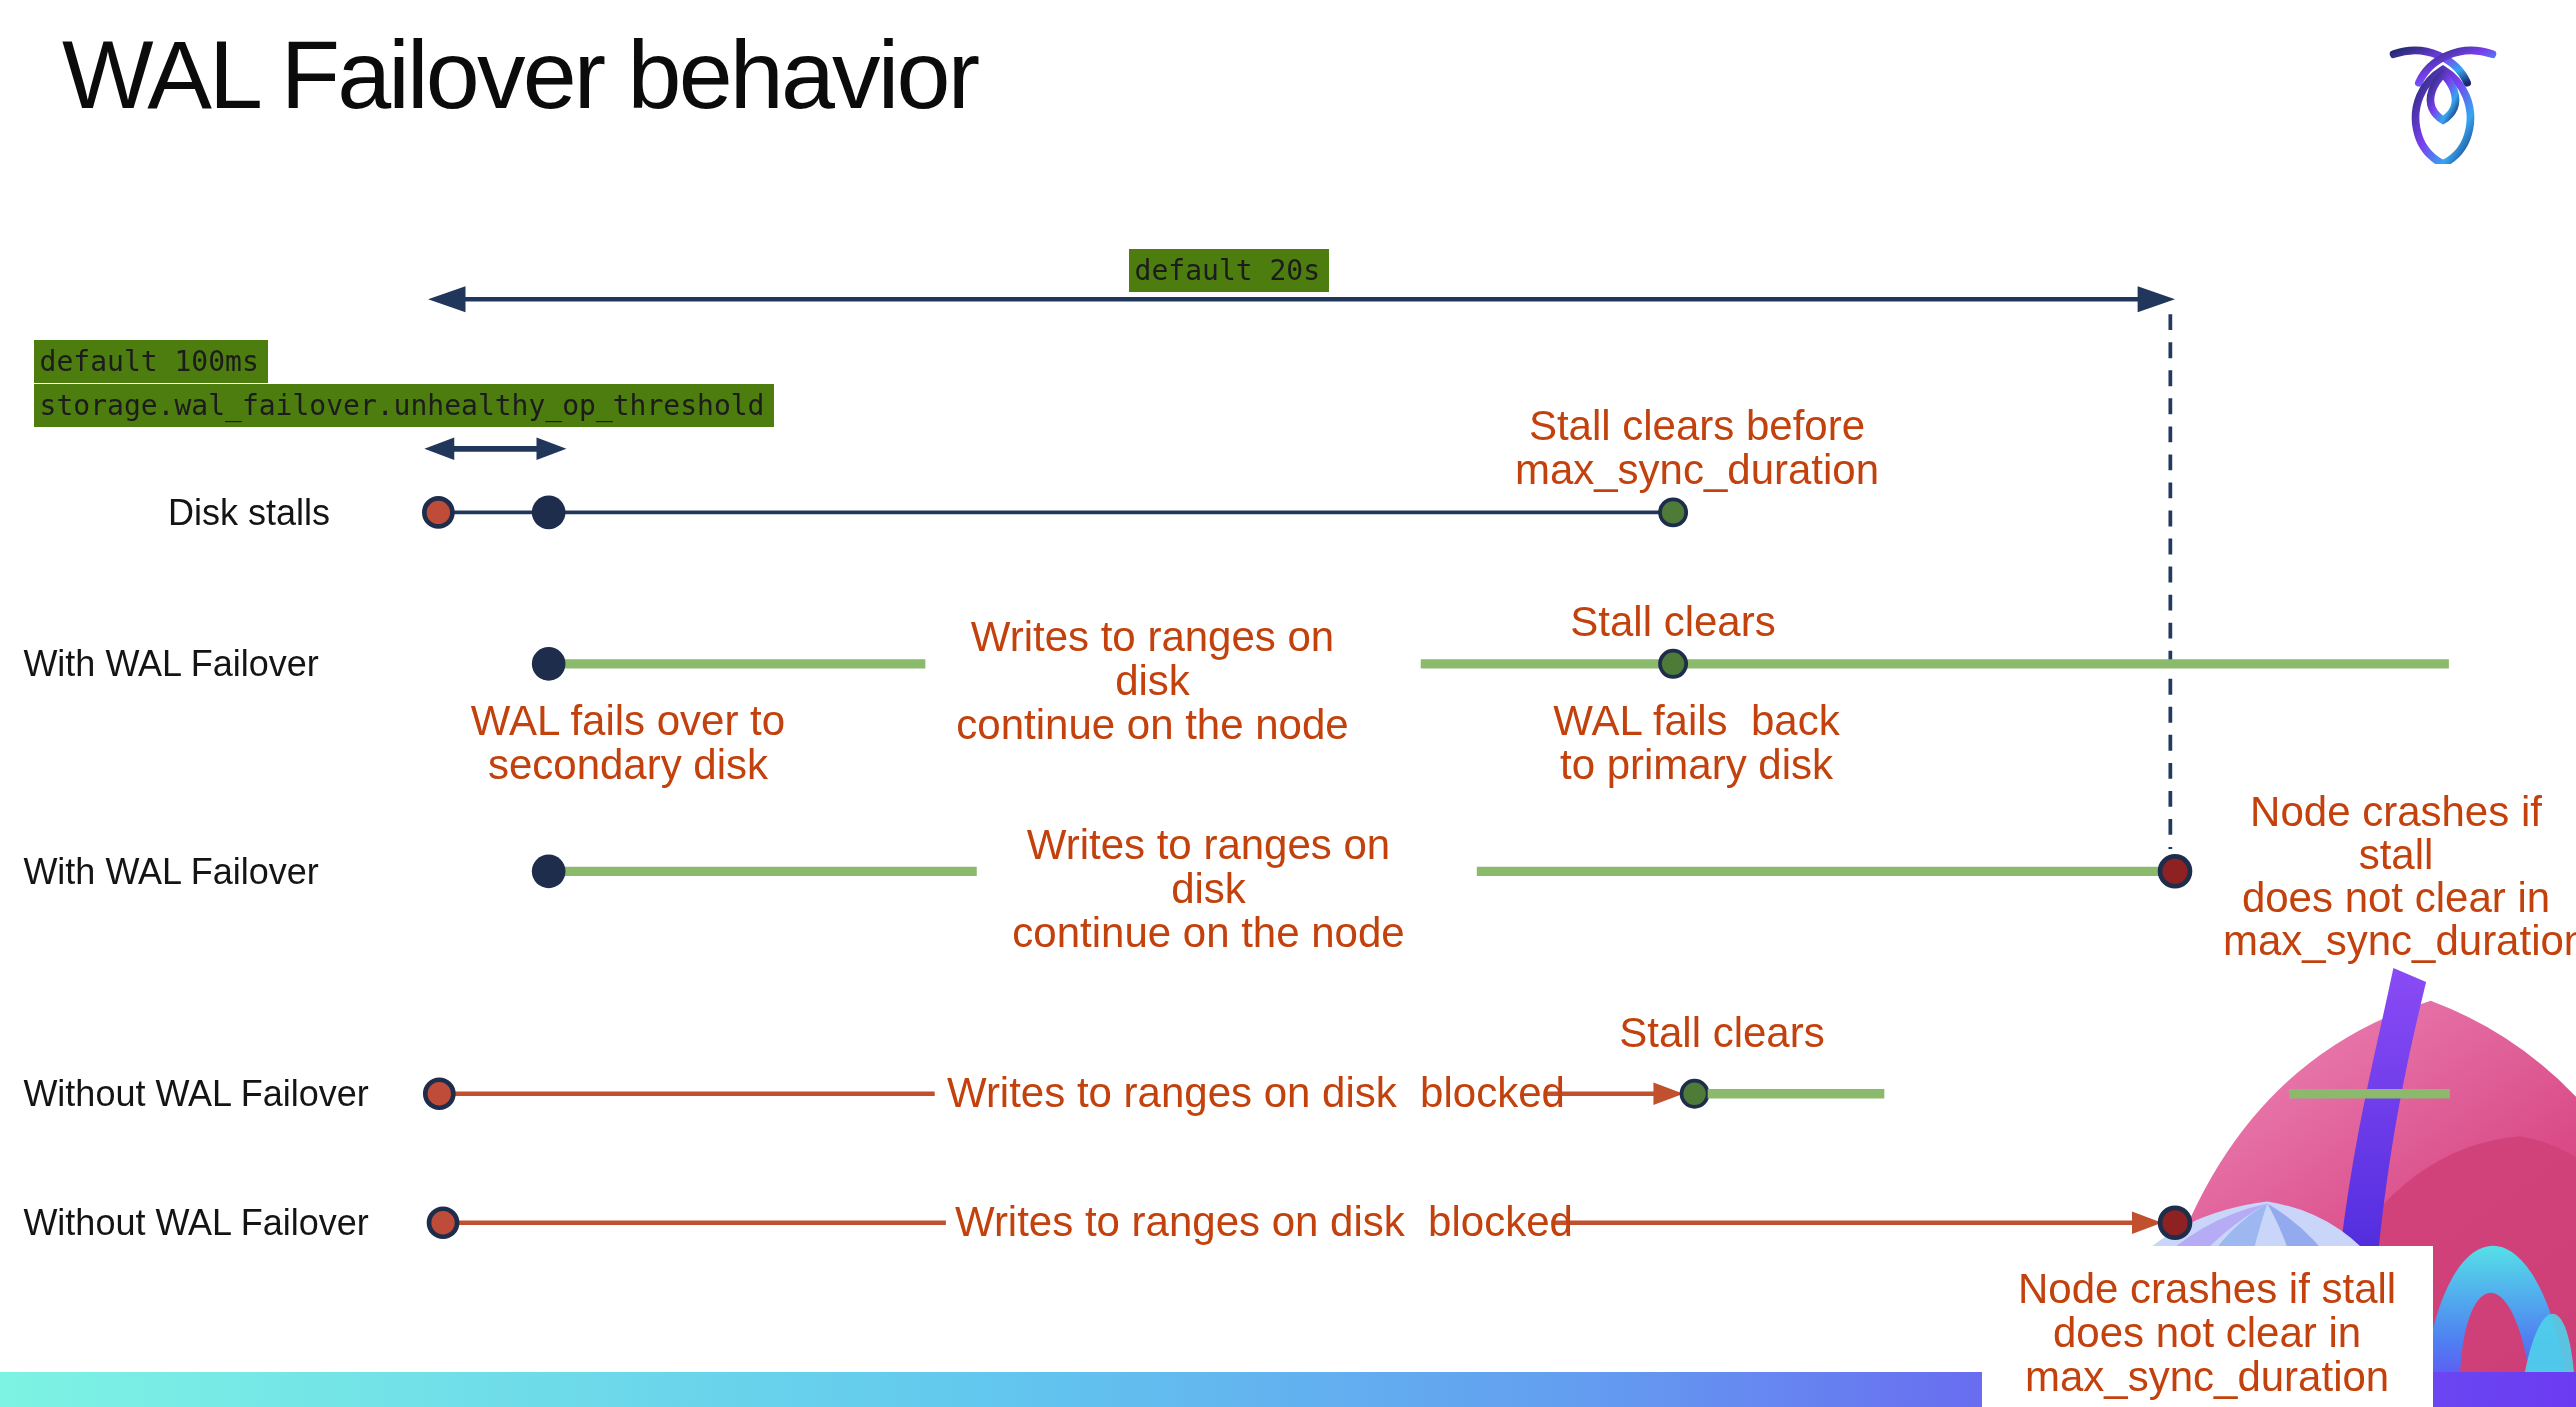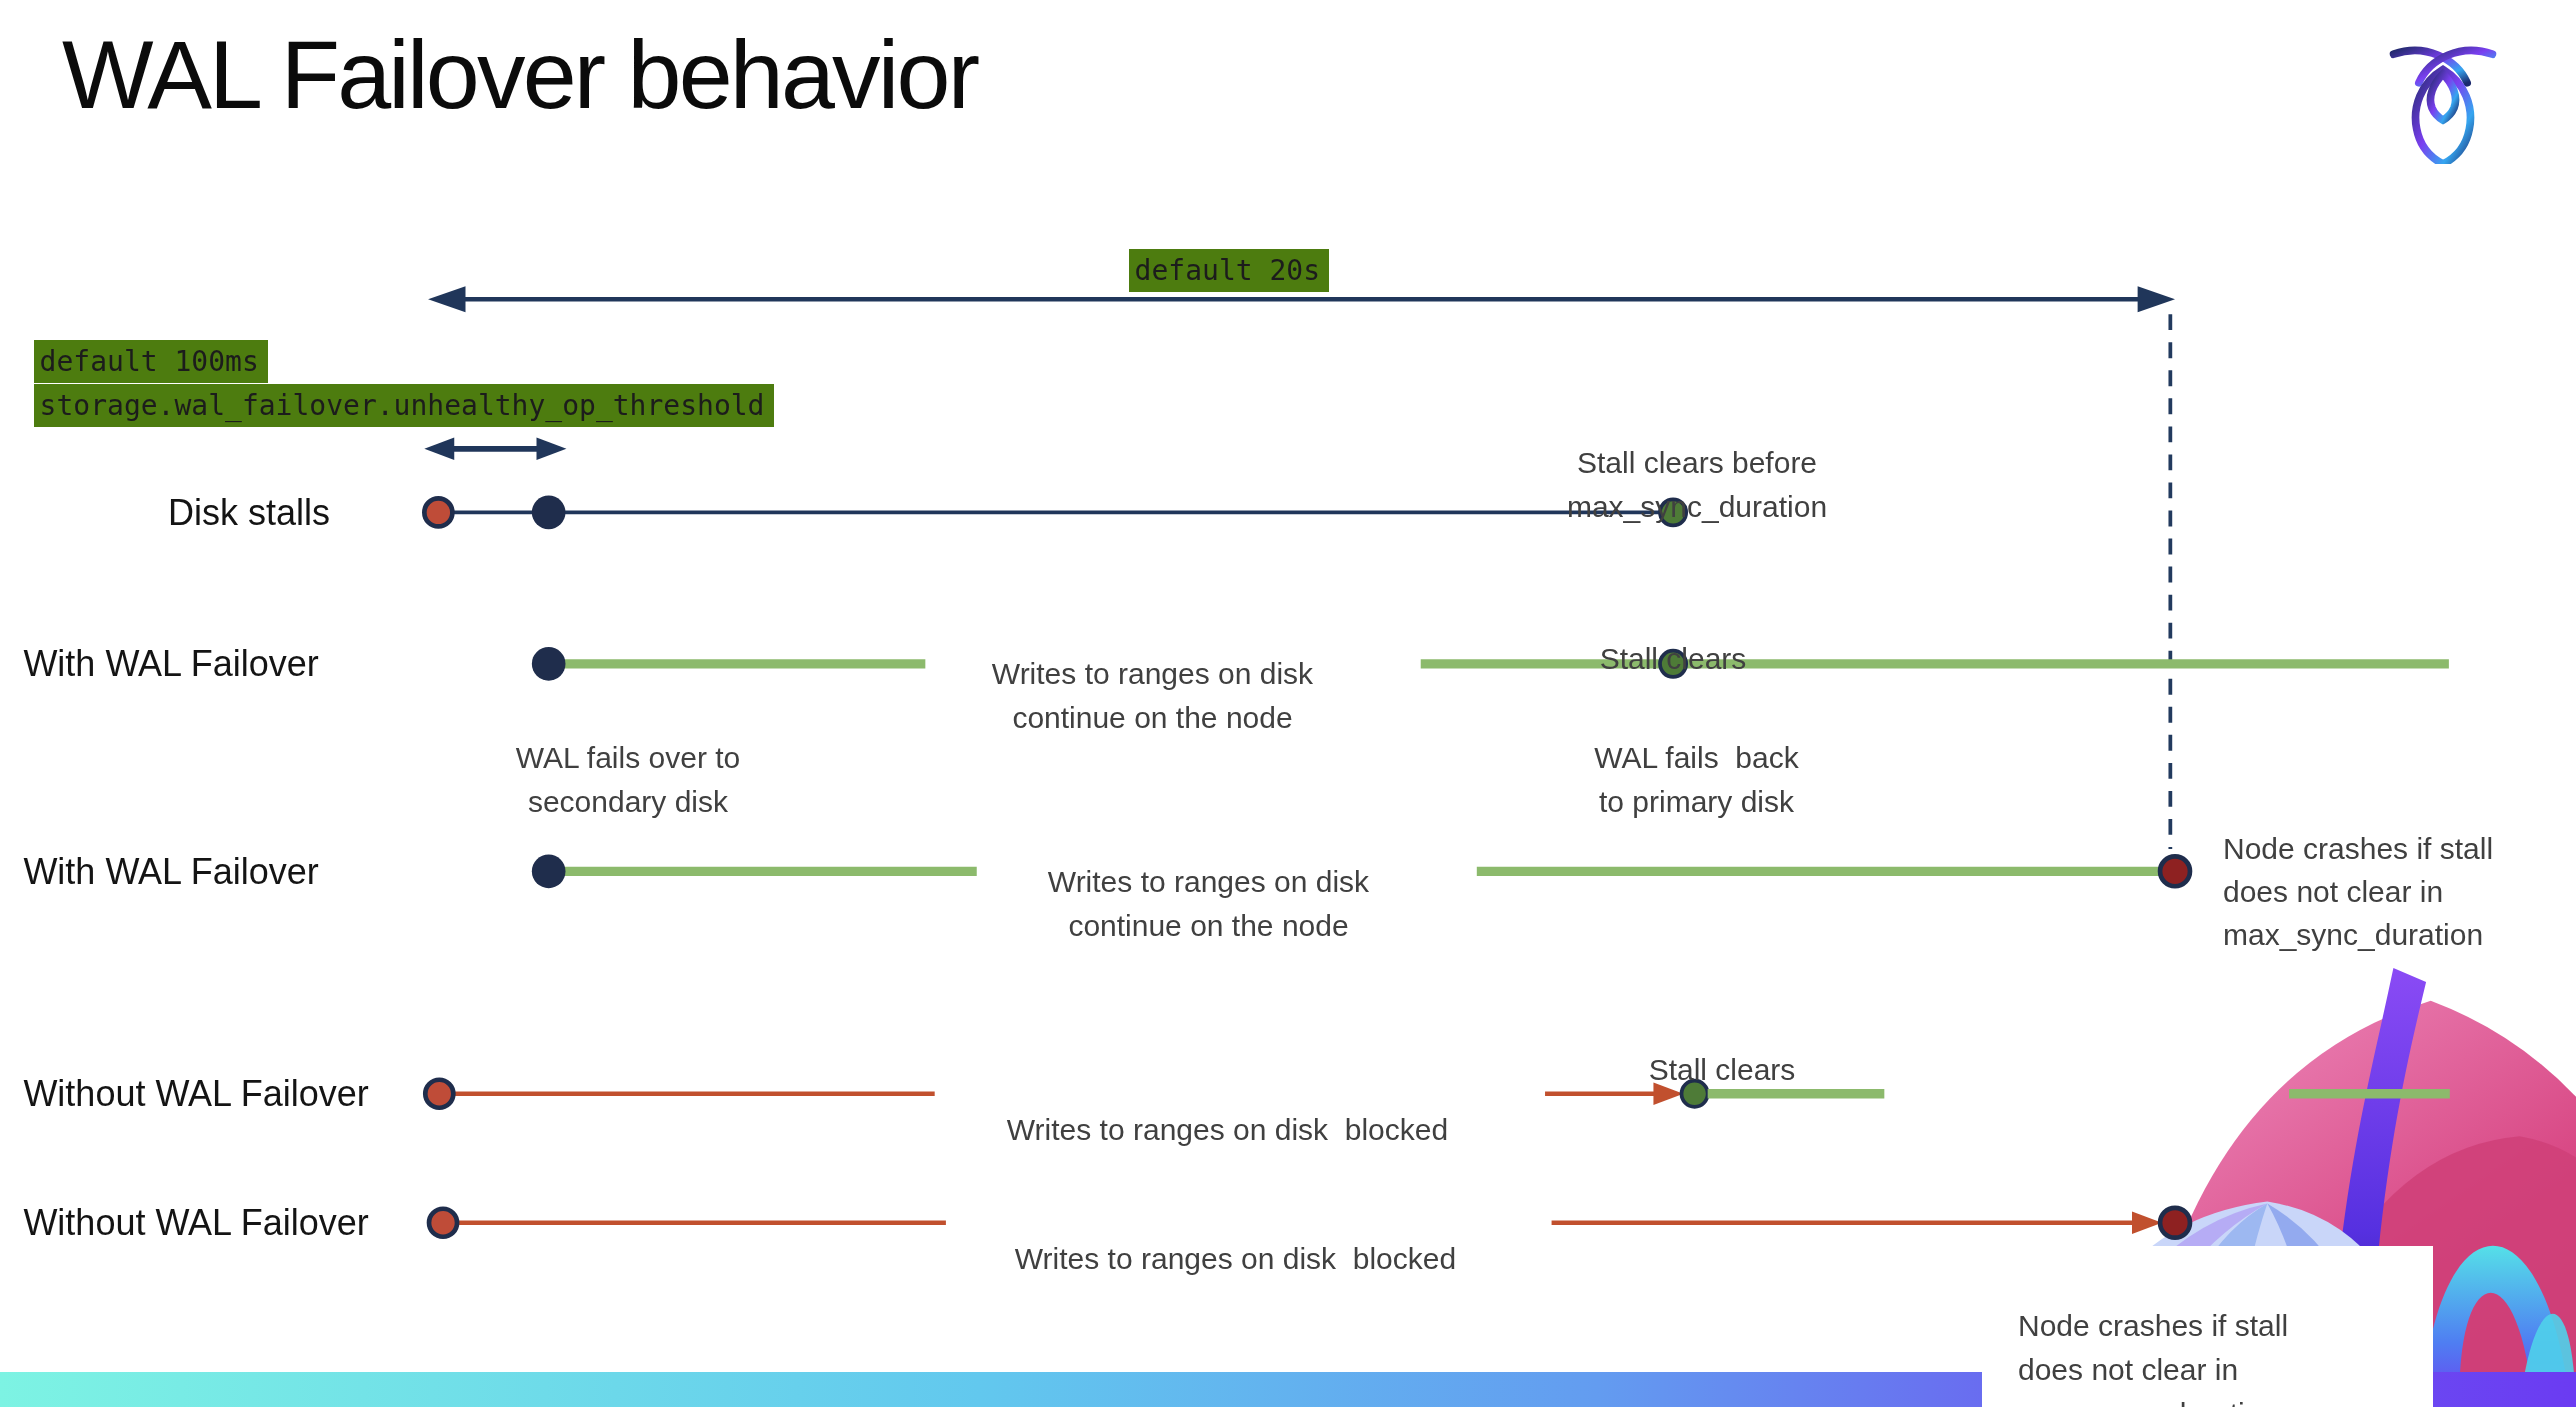--- a/index.html
+++ b/index.html
@@ -3,22 +3,22 @@
 <meta charset="utf-8">
 <style>
   html,body{margin:0;padding:0;background:#ffffff;}
   .slide{position:relative;width:2576px;height:1408px;background:#ffffff;overflow:hidden;
          font-family:"Liberation Sans",sans-serif;color:#141414;}
   .abs{position:absolute;}
   .page-title{left:62px;top:18.7px;font-size:97px;font-weight:400;letter-spacing:-2.8px;color:#0b0b0b;}
   .setting-label{font-family:"DejaVu Sans Mono",monospace;font-size:28px;line-height:37px;color:#1c1c1c;}
   .setting-label span{display:table;background:#4d7c0f;padding:2.8px 9.3px 2.8px 5.6px;margin-bottom:1.9px;white-space:pre;}
   .row-label{font-size:36px;line-height:45px;color:#141414;}
-  .ann{font-size:30px;line-height:44px;text-align:center;color:#404040;margin-top:37px;}
-  .ann.left{text-align:left;}
+  .ann{font-size:42px;line-height:44px;text-align:center;color:#c2410c;}
+  .ann.left{text-align:center;}
   .pre{white-space:pre;}
   .note-box{background:#ffffff;width:451px;height:168px;}
   .note-box .ann{position:absolute;left:36px;top:20.6px;}
   .footer-bar{left:0;top:1372px;width:2576px;height:36px;
       background:linear-gradient(90deg,#7df3e3 0%,#62c8ee 38%,#639cf0 62%,#6a63f0 80%,#6b3bf2 100%);}
   svg{display:block;}
   .z1{z-index:1;} .z2{z-index:2;} .z3{z-index:3;} .z4{z-index:4;} .z5{z-index:5;}
 </style>
 </head>
 <body>

